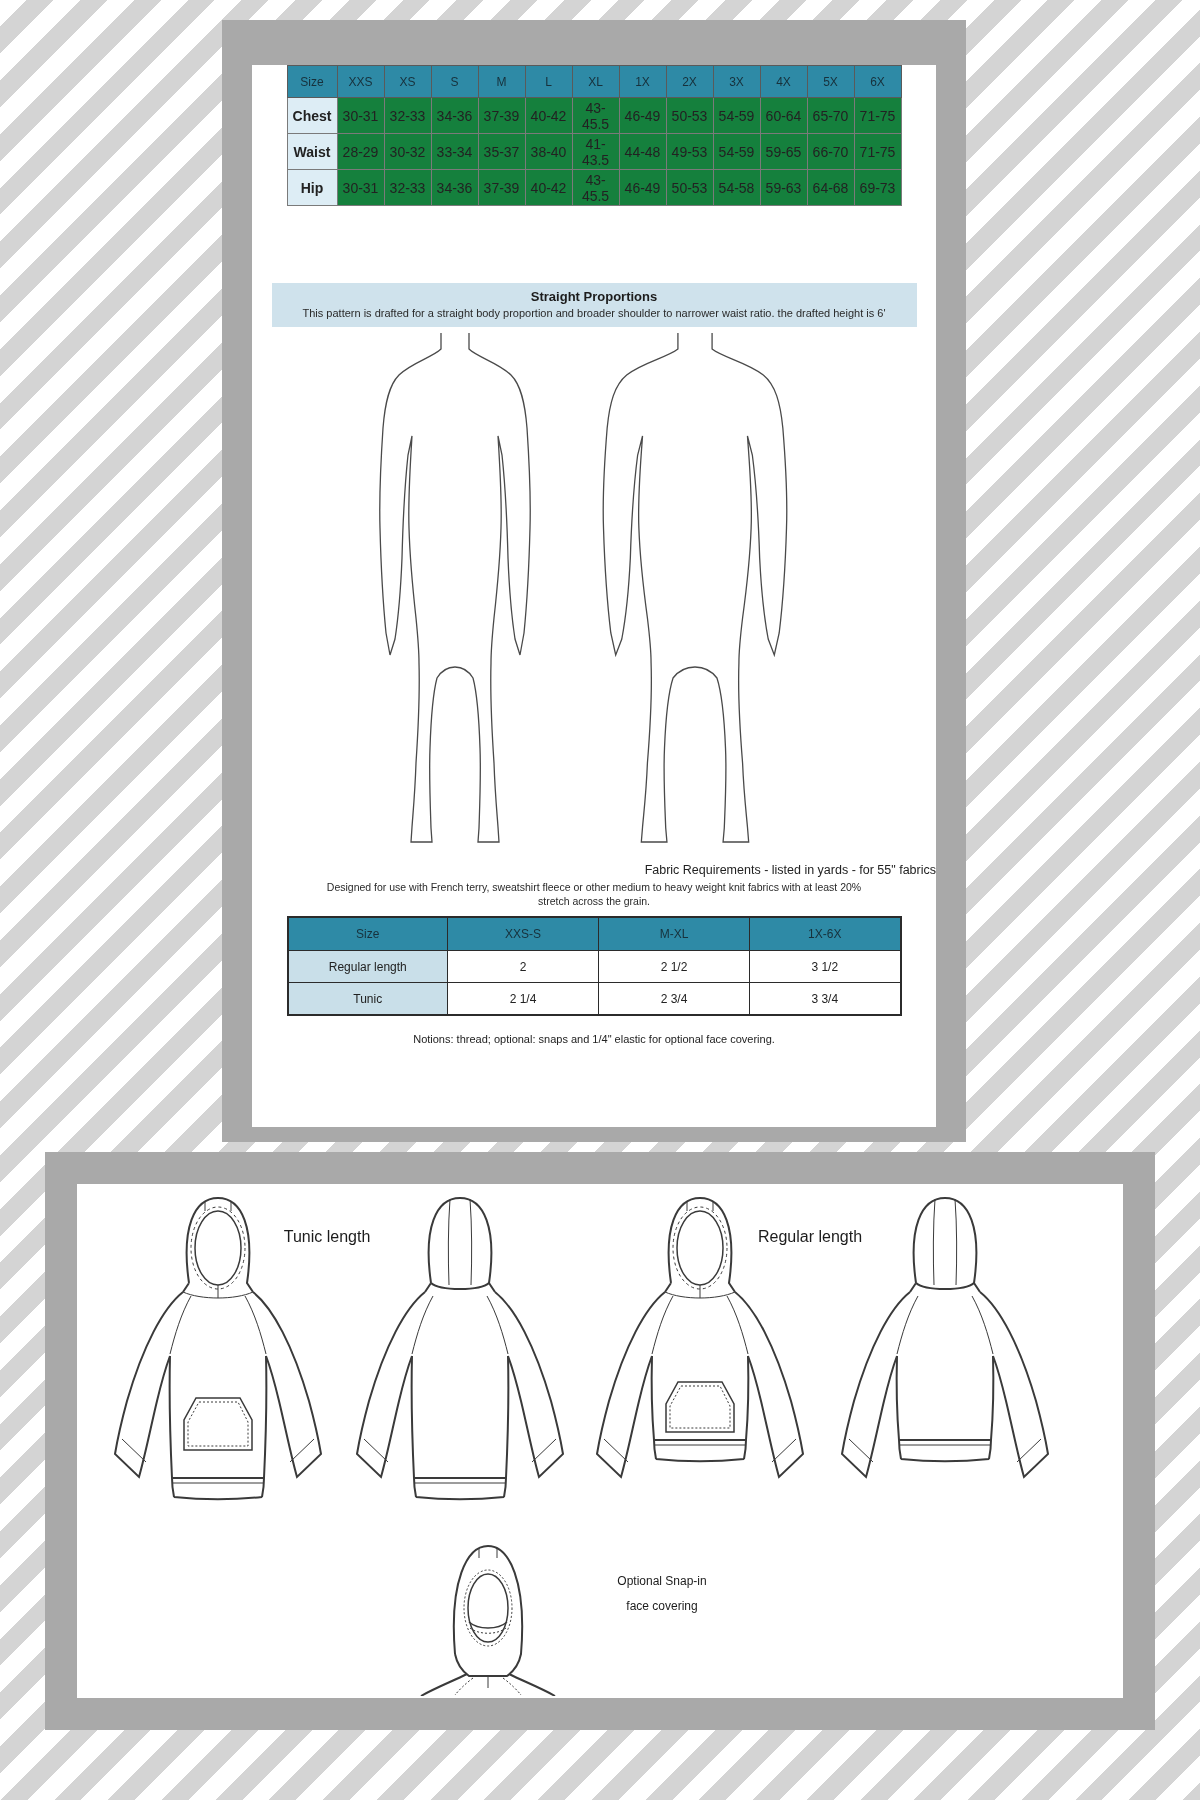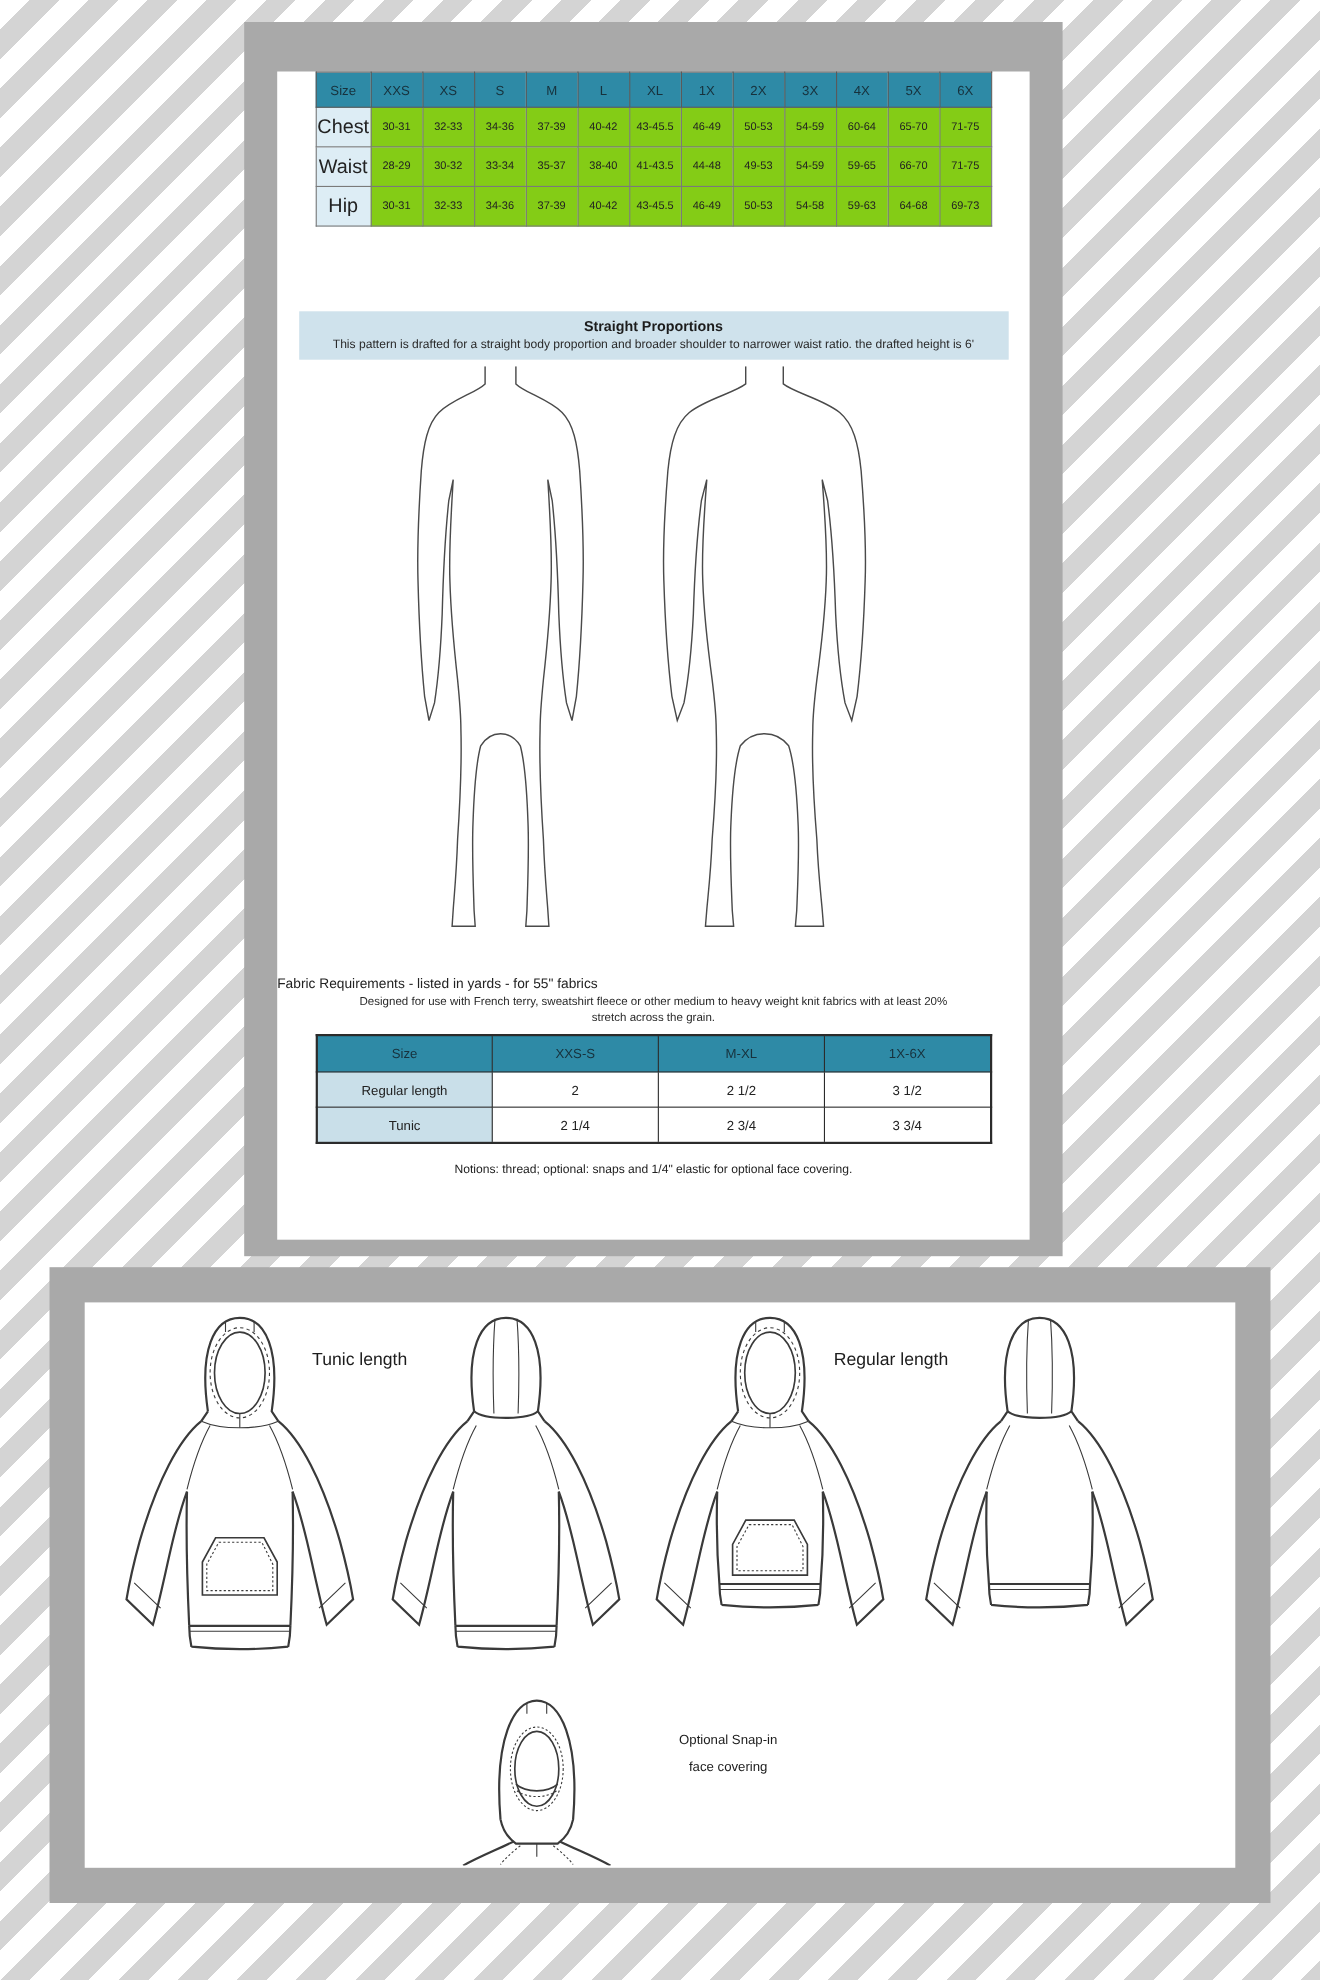--- a/index.html
+++ b/index.html
@@ -12,30 +12,30 @@
   .panel{position:absolute;background:#a9a9a9;box-sizing:border-box;}
   .panel-inner{position:relative;background:#ffffff;width:100%;height:100%;box-sizing:border-box;}
 
   
   #top-panel{left:222px;top:20px;width:744px;height:1122px;padding:30px;}
   .page-title{font-size:13px;color:#222;text-align:center;padding-top:6px;}
 
   table{border-collapse:collapse;table-layout:fixed;}
   .size-table{width:614px;margin:15px auto 0;}
   .size-table th{background:#2e8aa6;color:#17313c;font-weight:400;font-size:12px;height:29px;border:1px solid #5a5a5a;}
-  .size-table td{background:#84cc16;color:#222;font-size:10px;text-align:center;height:33px;border:1px solid #7a7a7a;}
-  .size-table td.rowlabel{background:#ddedf5;font-size:18px;}
+  .size-table td{background:#15803d;color:#222;font-size:14px;text-align:center;height:33px;border:1px solid #7a7a7a;}
+  .size-table td.rowlabel{background:#ddedf5;font-size:14px;font-weight:bold;}
 
   .banner{width:645px;margin:77px auto 0;background:#cfe2ec;text-align:center;padding:6px 10px 8px;box-sizing:border-box;}
   .banner-heading{font-size:13px;font-weight:bold;color:#1c1c1c;}
   .banner-desc{font-size:11px;color:#2a2a2a;margin-top:3px;white-space:nowrap;overflow:hidden;}
 
   .figures{display:block;margin:6px auto 0;}
 
-  .fabric-heading{font-size:12.5px;color:#222;text-align:left;margin-top:42px;}
+  .fabric-heading{font-size:12.5px;color:#222;text-align:right;margin-top:18px;}
   .fabric-sub{font-size:10.5px;color:#2a2a2a;text-align:center;width:560px;margin:3px auto 0;line-height:1.35;}
   .fabric-table{width:614px;margin:8px auto 0;border:2px solid #2b2b2b;}
   .fabric-table th{background:#2e8aa6;color:#17313c;font-weight:400;font-size:12px;height:30px;border:1px solid #2b2b2b;}
   .fabric-table td{background:#fff;color:#222;font-size:12px;text-align:center;height:29px;border:1px solid #2b2b2b;}
   .fabric-table td.rowlabel{background:#c9dfe9;}
   .footnotes{font-size:11px;color:#222;text-align:center;margin-top:14px;line-height:1.65;}
 
   
   #bottom-panel{left:45px;top:1152px;width:1110px;height:578px;padding:32px;}
   .hoodie{position:absolute;}

